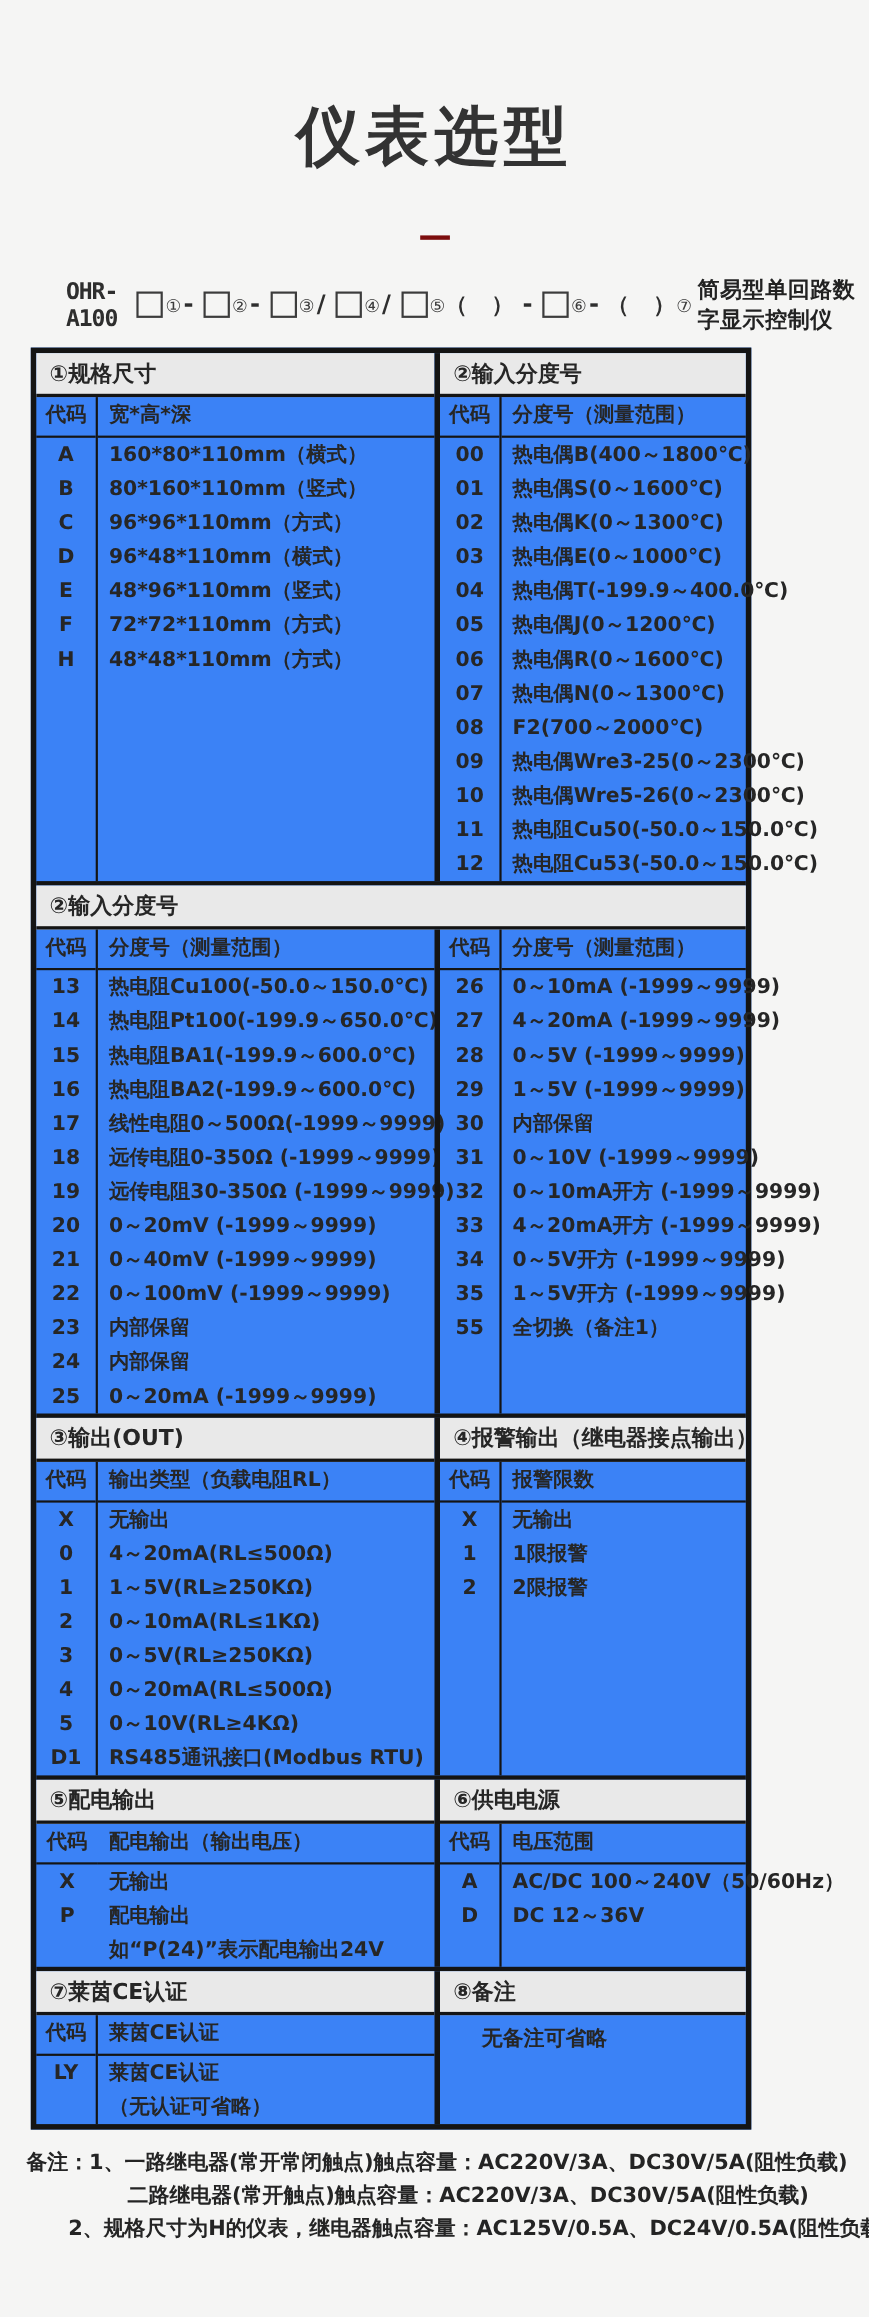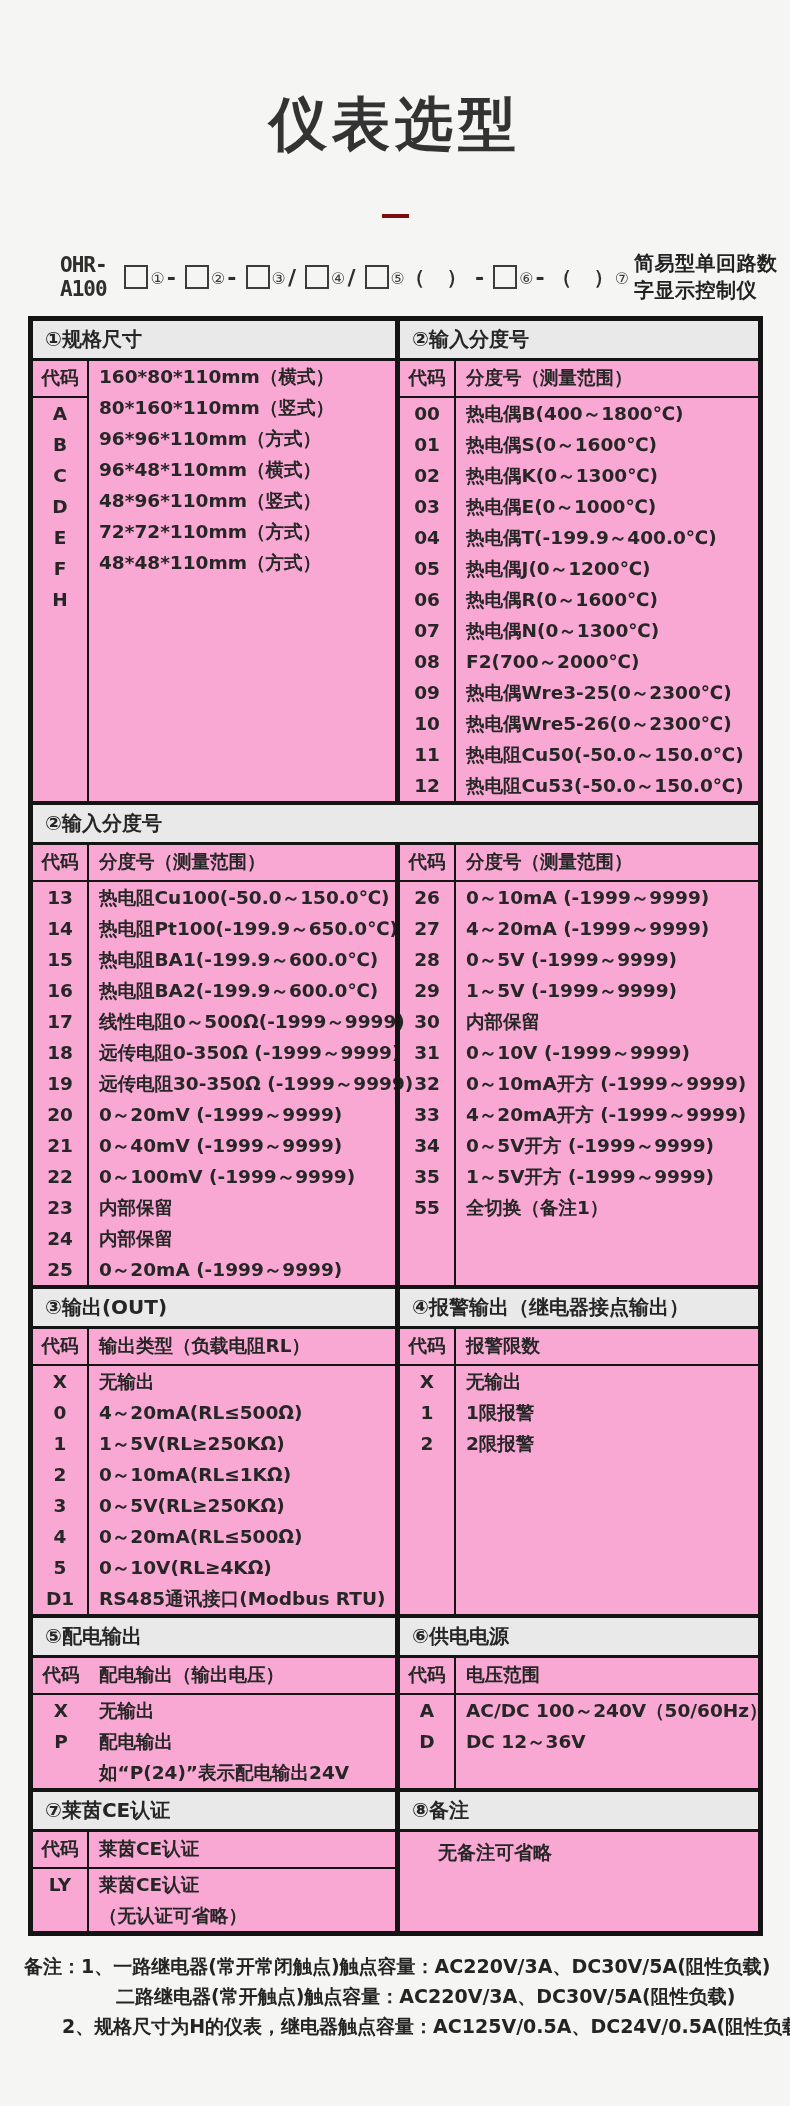--- a/index.html
+++ b/index.html
@@ -23,21 +23,21 @@
   .tok-sub { height: 20px; font-size: 16px; color: #3c3c3c; margin-top: 3px; font-weight: 400; }
   .prefix {
     font-family: "DejaVu Sans Mono", "Liberation Mono", monospace;
     font-size: 21px; font-weight: 700; letter-spacing: -1px; margin-right: 9px; color: #2e2e2e;
   }
   .box { width: 24px; height: 24px; border: 2px solid #3c3c3c; margin: 0 2px; }
   .sep { font-size: 22px; font-weight: 700; padding: 0 2px; color: #2e2e2e; }
   .paren { font-size: 20px; font-weight: 700; letter-spacing: 1px; color: #2e2e2e; }
   .suffix { font-size: 20px; font-weight: 700; margin-left: 5px; letter-spacing: 0.5px; color: #222; }
 
-  .big-table { width: 735px; margin: 22px 0 0 28px; border: 5px solid #141414; background: #f9a8d4; }
+  .big-table { width: 655px; margin: 22px 0 0 28px; border: 5px solid #141414; background: #3b82f6; }
   .band + .band { border-top: 4px solid #141414; }
   .band-full-header, .half-header {
     background: #e9e9e9; height: 40px; line-height: 36px;
     font-size: 20px; font-weight: 700; padding-left: 12px;
     border-bottom: 3px solid #141414; white-space: nowrap;
   }
   .band-halves { display: flex; align-items: stretch; }
   .half { display: flex; flex-direction: column; min-height: 100%; }
   .half.left { flex: 0 0 362px; width: 362px; }
   .half.right { flex: 1; border-left: 5px solid #141414; min-width: 0; }
@@ -174,20 +174,21 @@
                 <div class="cell colhead">代码</div>
                 <div class="cell">A</div>
                 <div class="cell">B</div>
                 <div class="cell">C</div>
                 <div class="cell">D</div>
                 <div class="cell">E</div>
                 <div class="cell">F</div>
                 <div class="cell">H</div>
               </div>
               <div class="col-label">
+                <div class="cell colhead">宽*高*深</div>
                 <div class="cell">160*80*110mm（横式）</div>
                 <div class="cell">80*160*110mm（竖式）</div>
                 <div class="cell">96*96*110mm（方式）</div>
                 <div class="cell">96*48*110mm（横式）</div>
                 <div class="cell">48*96*110mm（竖式）</div>
                 <div class="cell">72*72*110mm（方式）</div>
                 <div class="cell">48*48*110mm（方式）</div>
               </div>
             </div>
           </div>

